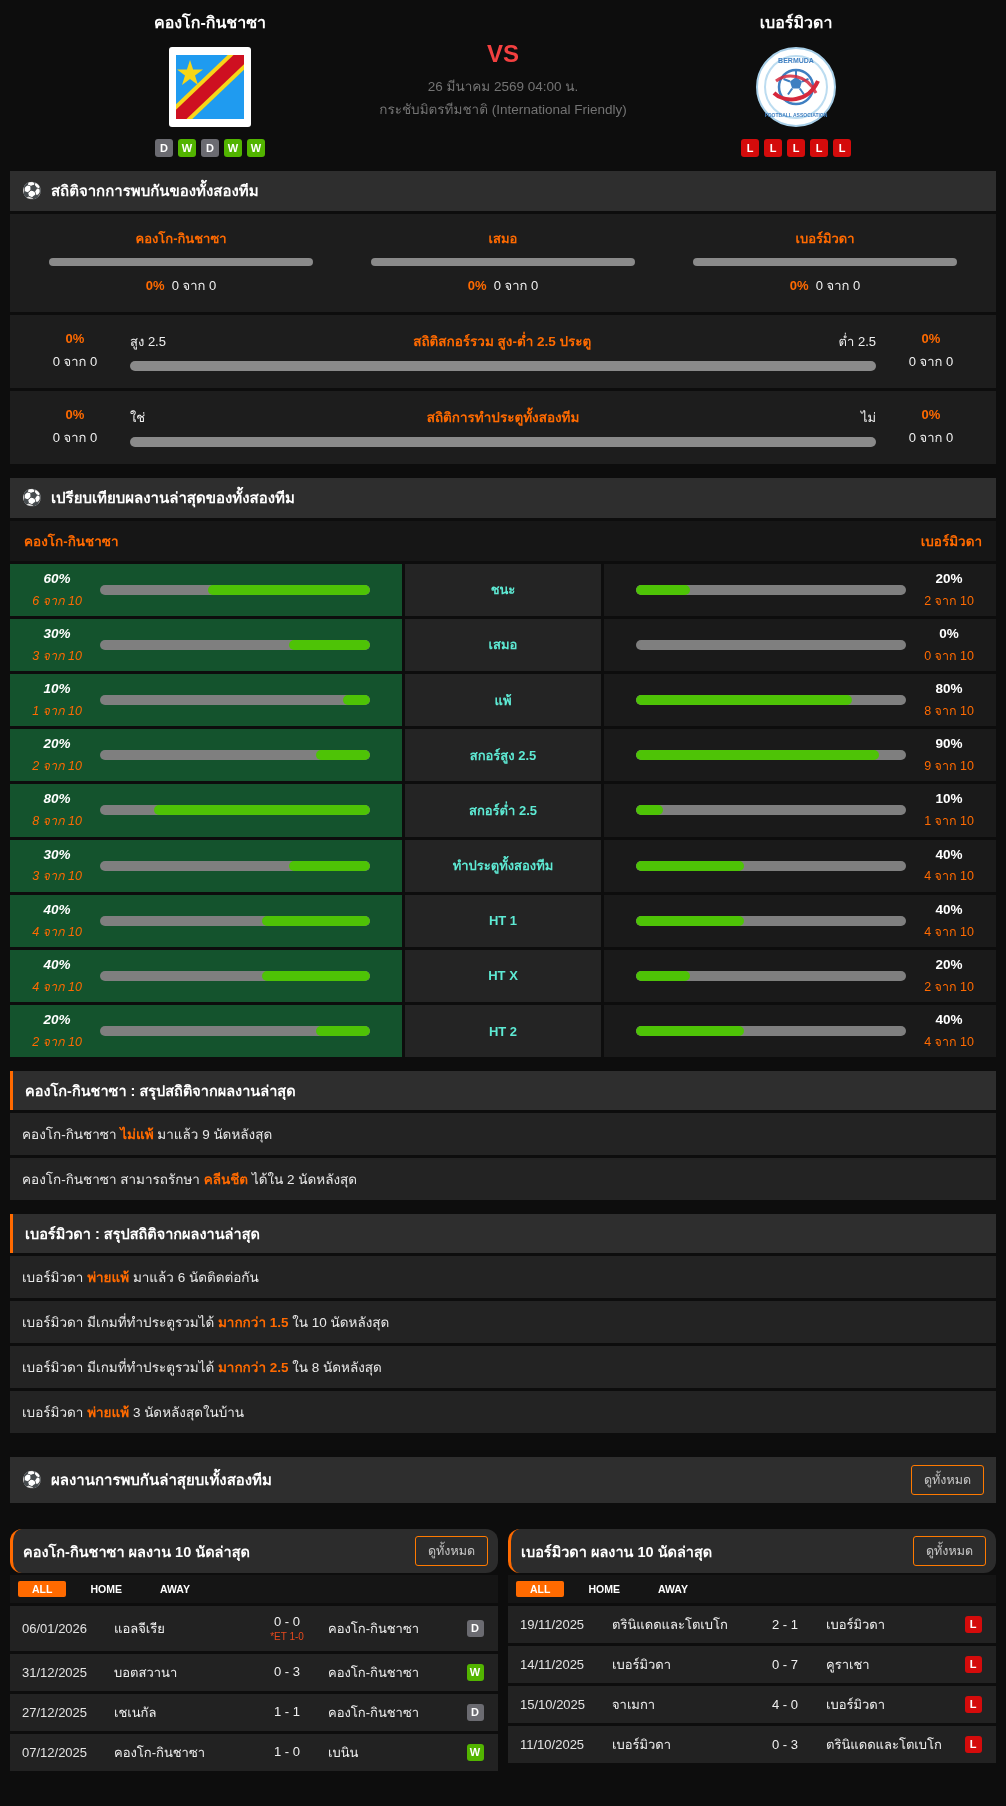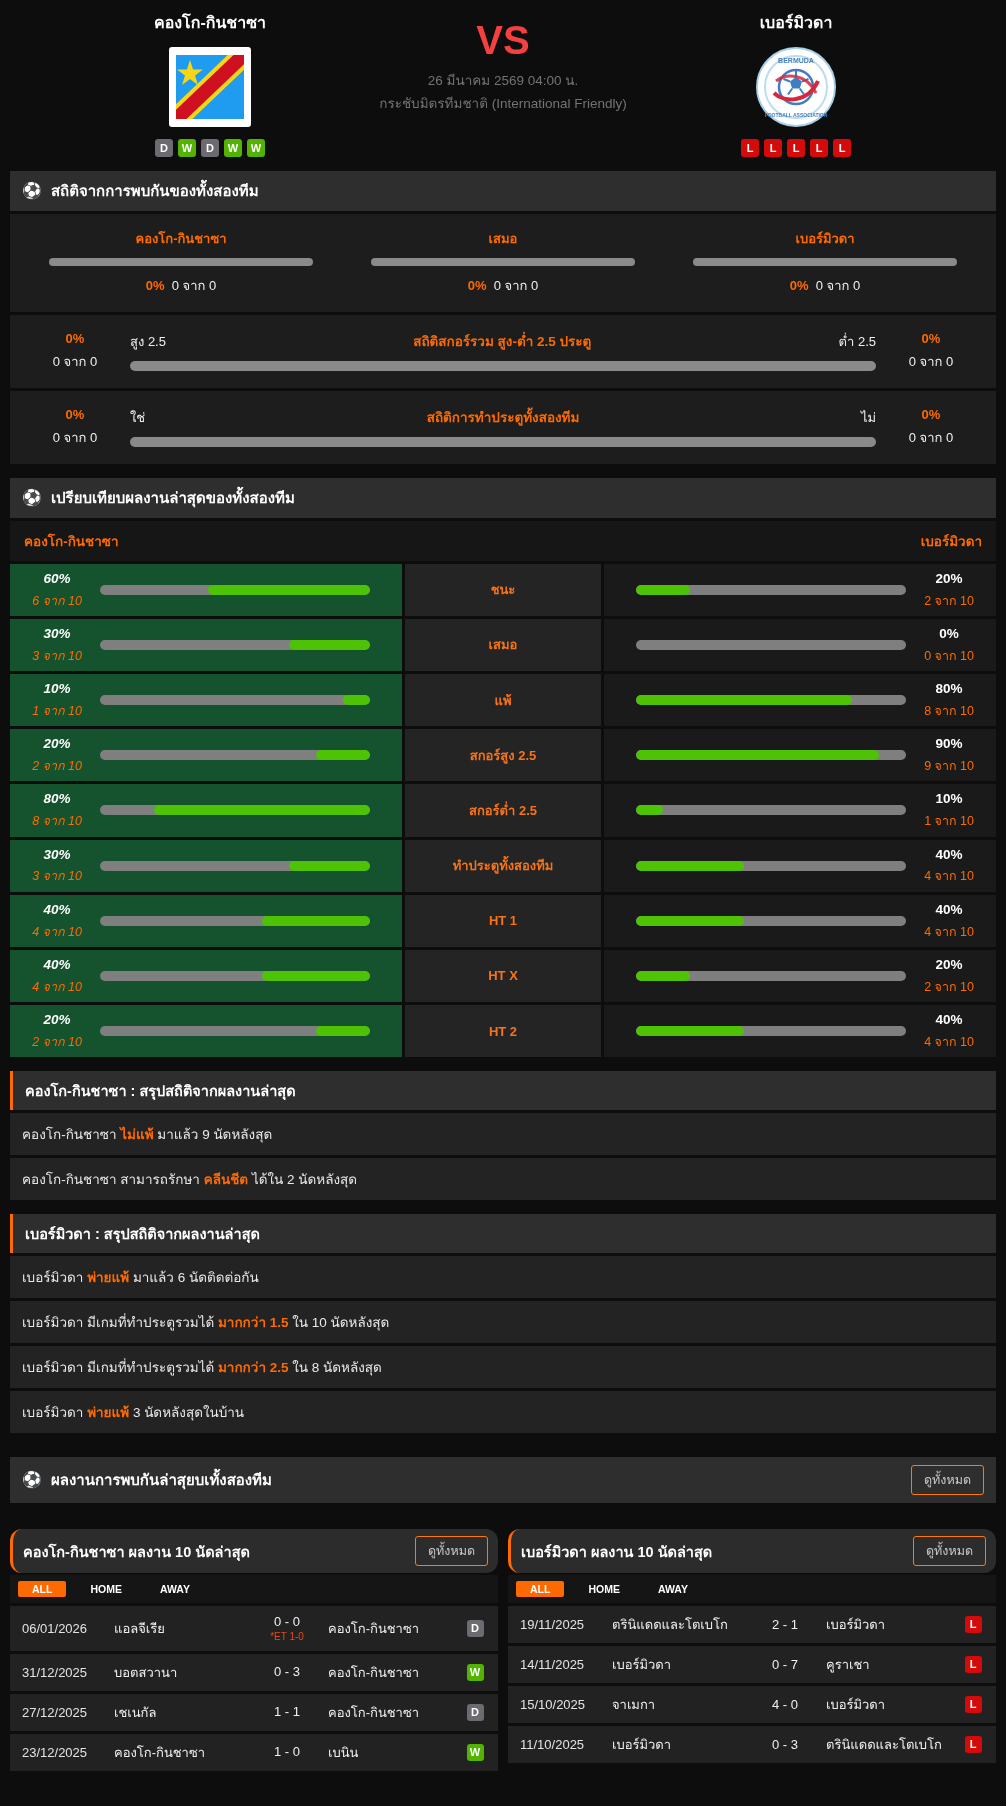--- a/index.html
+++ b/index.html
@@ -9,21 +9,21 @@
     font-family:"Liberation Sans","DejaVu Sans",sans-serif;
     color:#ececec; font-size:13px;
   }
   .wrap { padding-bottom:30px; }
 
   
   .match-header { display:flex; align-items:flex-start; padding:8px 60px 14px; }
   .team-col { width:300px; display:flex; flex-direction:column; align-items:center; gap:12px; padding-top:2px; }
   .team-name { font-weight:bold; font-size:16px; color:#fff; }
   .center-col { flex:1; text-align:center; padding-top:12px; }
-  .vs { color:#f34040; font-weight:bold; font-size:40px; line-height:1; margin-bottom:10px; }
+  .vs { color:#f34040; font-weight:bold; font-size:24px; line-height:1; margin-bottom:10px;margin-top:22px; }
   .match-meta { color:#737373; font-size:13.5px; line-height:1.7; }
   .flag-card { background:#fff; border-radius:3px; padding:7px; width:82px; height:80px; display:flex; align-items:center; justify-content:center; }
   .logo-circle { width:80px; height:80px; }
   .form-row { display:flex; gap:5px; }
   .badge { display:inline-block; width:18px; height:18px; line-height:18px; text-align:center;
            border-radius:3px; font-size:11px; font-weight:bold; color:#fff; }
   .res-W { background:#52b400; }
   .res-D { background:#6b6b71; }
   .res-L { background:#d40b0b; }
 
@@ -61,21 +61,21 @@
   .cmp-home { background:#14532d; padding:4px 22px 4px 14px;font-style:italic; }
   .cmp-mid  { background:#242424; justify-content:center; }
   .cmp-away { background:#1a1a1a; padding:4px 14px 4px 22px; }
   .cmp-stat { width:66px; text-align:center; line-height:1.7; flex:0 0 auto; }
   .cmp-stat .p { color:#fff; font-weight:bold; font-size:13.5px; }
   .cmp-stat .c { color:#ff6a00; font-size:12.5px; }
   .cmp-bar { flex:1; height:10px; background:#7f7f7f; border-radius:5px; position:relative; overflow:hidden; margin:0 10px; }
   .cmp-bar .fill { position:absolute; top:0; height:100%; background:#4ec306; border-radius:5px; }
   .cmp-home .fill { right:0; }
   .cmp-away .fill { left:0; }
-  .cmp-label { color:#f97316; font-weight:bold; font-size:13px; text-align:right; padding:0 6px; }
+  .cmp-label { color:#5eead4; font-weight:bold; font-size:13px; text-align:right; padding:0 6px; }
 
   
   .sum-head { background:#2e2e2e; border-left:3px solid #ff6a00; padding:8px 12px;
               font-weight:bold; font-size:14.5px; color:#fff; }
   .sum-row { background:#232323; margin-top:3px; padding:10px 12px; font-size:13.5px; color:#e8e8e8; }
   .sum-row .hl { color:#ff6a00; font-weight:bold; }
 
   
   .panels-wrap { display:flex; gap:10px; margin:26px 10px 0; align-items:flex-start; }
   .form-panel { flex:1; }
@@ -512,21 +512,21 @@
     <div class="m-home">เชเนกัล</div>
     <div class="m-score">
       <div>1 - 1</div>
 
     </div>
     <div class="m-away">คองโก-กินชาซา</div>
     <div class="m-res"><span class="badge res-D">D</span></div>
   </div>
 
   <div class="match-row">
-    <div class="m-date">23/12/2025</div>
+    <div class="m-date">07/12/2025</div>
     <div class="m-home">คองโก-กินชาซา</div>
     <div class="m-score">
       <div>1 - 0</div>
 
     </div>
     <div class="m-away">เบนิน</div>
     <div class="m-res"><span class="badge res-W">W</span></div>
   </div>
 
 </div>

